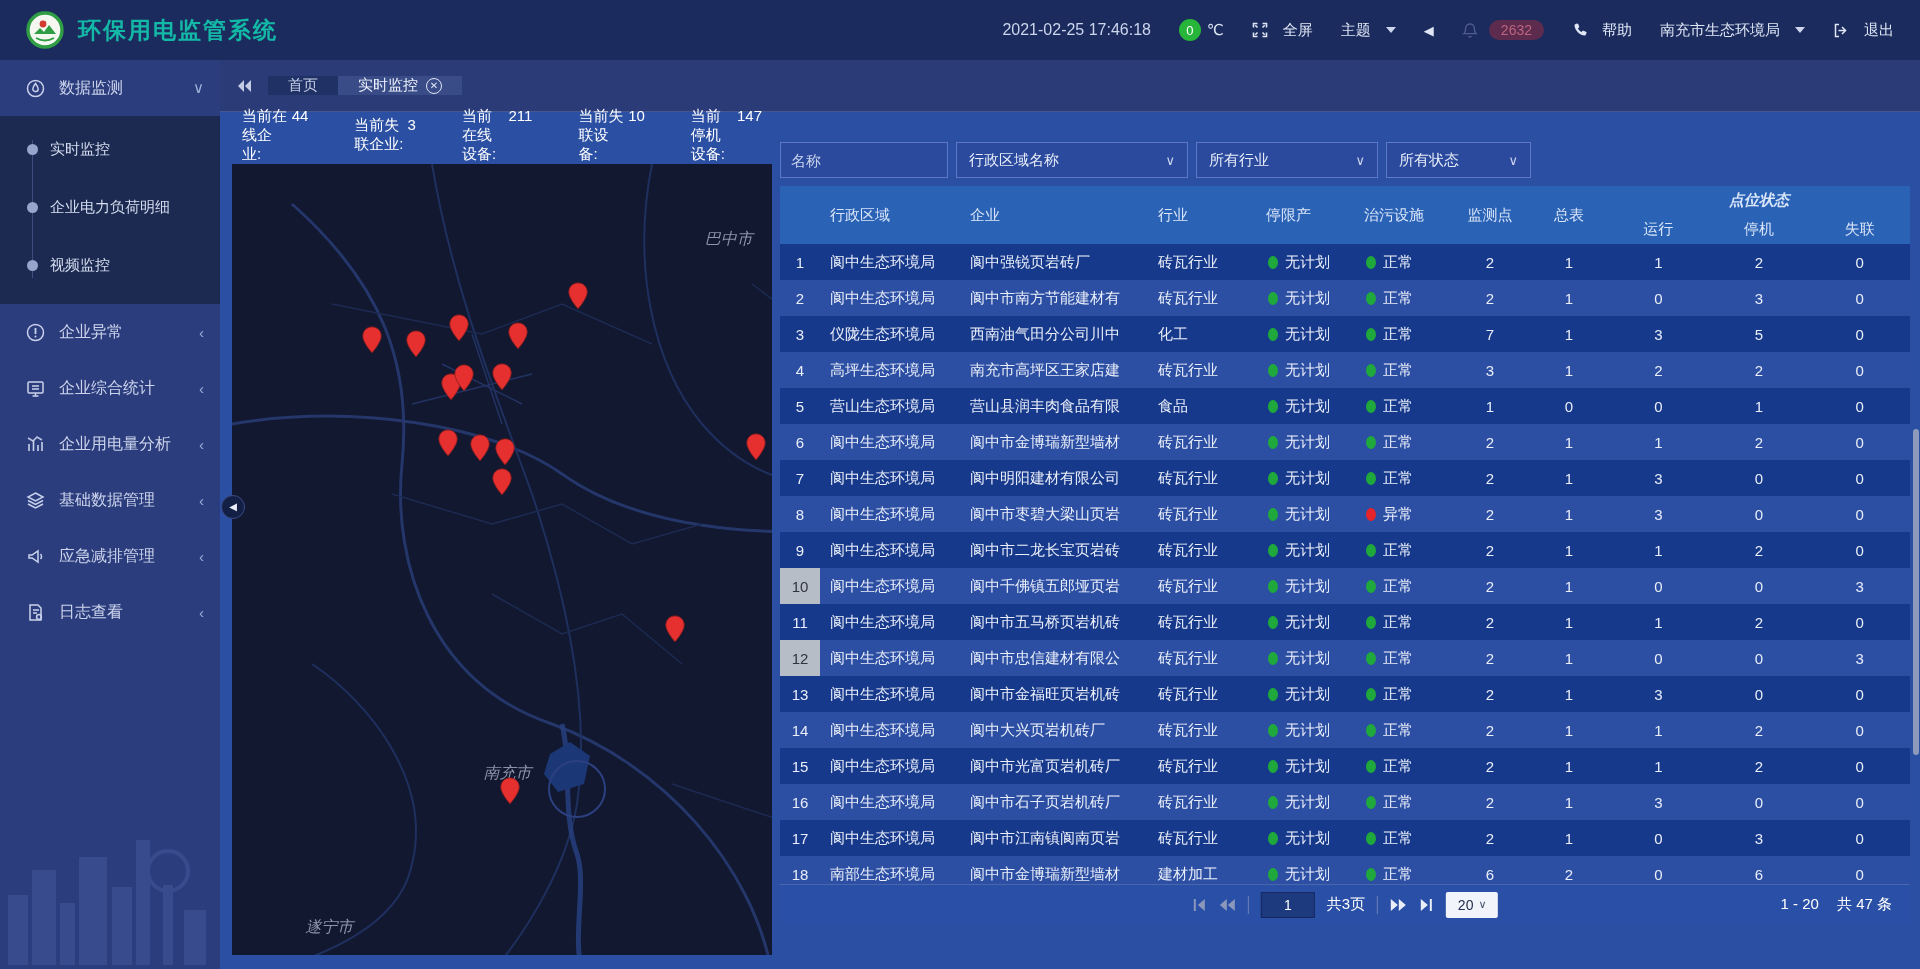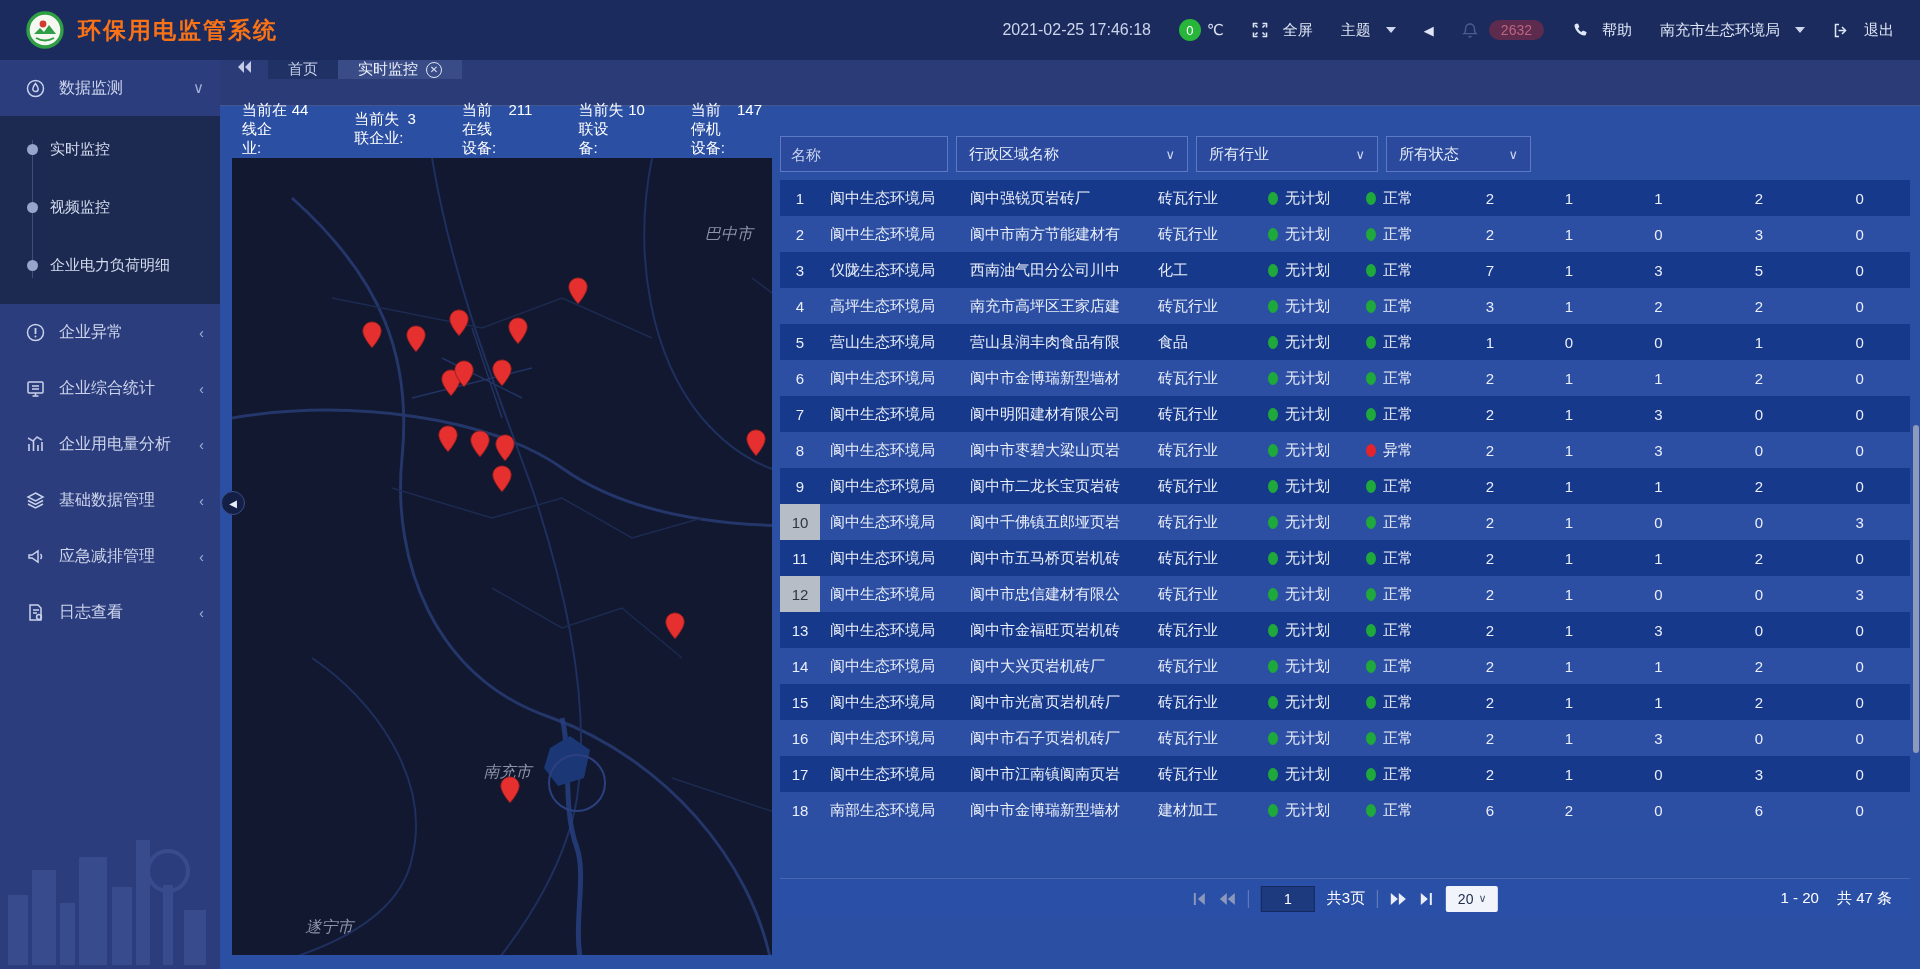--- a/index.html
+++ b/index.html
@@ -2,21 +2,21 @@
 <html><head>
 <meta charset="utf-8">
 <style>
   * { box-sizing: border-box; margin: 0; padding: 0; }
   html,body { width:1920px; height:969px; overflow:hidden; }
   body { font-family:"Liberation Sans","DejaVu Sans",sans-serif; background:#2b4fa3; color:#e8edf8; }
 
   
   .header { height:60px; background:#1b2b5e; display:flex; align-items:center; padding:0 26px; }
   .logo { width:38px; height:38px; flex-shrink:0; }
-  .app-title { font-size:23px; font-weight:bold; letter-spacing:2px; color:#f97316; margin-left:14px; }
+  .app-title { font-size:23px; font-weight:bold; letter-spacing:2px; color:#14b8a6; margin-left:14px; }
   .header-right { margin-left:auto; display:flex; align-items:center; gap:28px; font-size:15px; color:#dfe6f5; }
   .datetime { color:#ccd5ec; font-size:16px; }
   .temp-wrap { display:flex; align-items:center; gap:6px; }
   .temp-badge { width:22px; height:22px; border-radius:50%; background:#27b53a; color:#fff; font-size:13px; display:flex; align-items:center; justify-content:center; }
   .hbtn { display:flex; align-items:center; gap:15px; cursor:pointer; }
   .caret-down { width:0; height:0; border-left:5px solid transparent; border-right:5px solid transparent; border-top:6px solid #cdd6ee; display:inline-block; }
   .mute-icon { color:#dfe6f5; font-size:13px; }
   .bell-badge { background:#5d2b4d; color:#bd6580; border-radius:11px; padding:2px 12px; font-size:14px; margin-left:-4px; }
   .hicon { display:inline-flex; }
 
@@ -26,21 +26,21 @@
   .side-item { height:56px; display:flex; align-items:center; gap:14px; padding:0 16px 0 26px; font-size:16px; color:#ccd4ec; cursor:pointer; }
   .side-item .chev { margin-left:auto; color:#9fb0d8; font-size:15px; }
   .submenu { background:#1c2a52; position:relative; padding:4px 0 10px 0; }
   .submenu .vline { position:absolute; left:32px; top:24px; bottom:26px; width:1px; background:#5b6ca2; opacity:.55; }
   .sub-item { height:58px; display:flex; align-items:center; padding-left:50px; font-size:15px; color:#d6ddf0; cursor:pointer; position:relative; }
   .sub-item .dot { position:absolute; left:27px; width:11px; height:11px; border-radius:50%; background:#97a5cc; }
   .skyline { position:absolute; bottom:0; left:0; opacity:.28; }
 
   .main { flex:1; display:flex; flex-direction:column; min-width:0; }
   
-  .tabbar { height:46px; background:#2a3b78; display:flex; align-items:flex-start; color:#cdd5ea; border-bottom:1px solid #44588f; }
+  .tabbar { height:52px; background:#2a3b78; display:flex; align-items:center; color:#cdd5ea; border-bottom:1px solid #44588f; }
   .tab-nav { width:48px; display:flex; align-items:center; justify-content:center; cursor:pointer; }
   .tab { padding:0 20px; display:flex; align-items:center; gap:8px; font-size:15px; cursor:pointer; }
   .tab.inactive { background:#203166; color:#c3cce4; }
   .tab.active { background:#3a4c88; color:#eef2fb; }
   .tab-close { width:16px; height:16px; border:1px solid #dfe5f5; border-radius:50%; font-size:10px; line-height:14px; text-align:center; color:#dfe5f5; }
   .tabbar-right { margin-left:auto; display:flex; align-items:center; gap:26px; padding-right:22px; color:#c3cce4; font-size:15px; }
 
   
   .content { flex:1; display:flex; gap:8px; padding:6px 10px 14px 12px; background:#2b4fa3; position:relative; }
   .left-col { width:540px; flex-shrink:0; display:flex; flex-direction:column; position:relative; }
@@ -174,25 +174,25 @@
           <span class="chev">∨</span>
         </div>
         <div class="submenu">
           <span class="vline"></span>
           <div class="sub-item active">
             <span class="dot"></span>
             <span>实时监控</span>
           </div>
           <div class="sub-item">
             <span class="dot"></span>
-            <span>视频监控</span>
+            <span>企业电力负荷明细</span>
           </div>
           <div class="sub-item">
             <span class="dot"></span>
-            <span>企业电力负荷明细</span>
+            <span>视频监控</span>
           </div>
         </div>
         <div class="side-item">
           <span class="s-icon hicon">
             <svg width="19" height="19" viewBox="0 0 19 19" fill="none" stroke="#c9d2ec" stroke-width="1.5">
               <circle cx="9.5" cy="9.5" r="8"></circle>
               <path d="M9.5 5v6" stroke-width="1.8"></path>
               <circle cx="9.5" cy="13.6" r="1" fill="#c9d2ec" stroke="none"></circle>
             </svg>
           </span>
@@ -397,20 +397,34 @@
             <span>所有行业</span>
             <span class="v">∨</span>
           </div>
           <div class="f-select w145">
             <span>所有状态</span>
             <span class="v">∨</span>
           </div>
         </div>
 
         <div class="table">
+          <div class="thead">
+              <div class="th" style="grid-column: 1;"></div>
+              <div class="th cell-l" style="grid-column: 2;">行政区域</div>
+              <div class="th cell-l" style="grid-column: 3;">企业</div>
+              <div class="th cell-l" style="grid-column: 4;">行业</div>
+              <div class="th cell-l" style="grid-column: 5;">停限产</div>
+              <div class="th cell-l" style="grid-column: 6;">治污设施</div>
+              <div class="th cell-c" style="grid-column: 7;">监测点</div>
+              <div class="th cell-c" style="grid-column: 8;">总表</div>
+              <div class="group" style="grid-column: 9 / 12;">点位状态</div>
+              <div class="sub" style="grid-column: 9;">运行</div>
+              <div class="sub" style="grid-column: 10;">停机</div>
+              <div class="sub" style="grid-column: 11;">失联</div>
+            </div>
           <div>
               <div class="trow odd">
                 <div class="numcell">1</div>
                 <div class="cell-l">阆中生态环境局</div>
                 <div class="cell-l">阆中强锐页岩砖厂</div>
                 <div class="cell-l">砖瓦行业</div>
                 <div class="status">
                   <span class="sdot" style="background: rgb(31, 168, 60);"></span>
                   <span>无计划</span>
                 </div>

